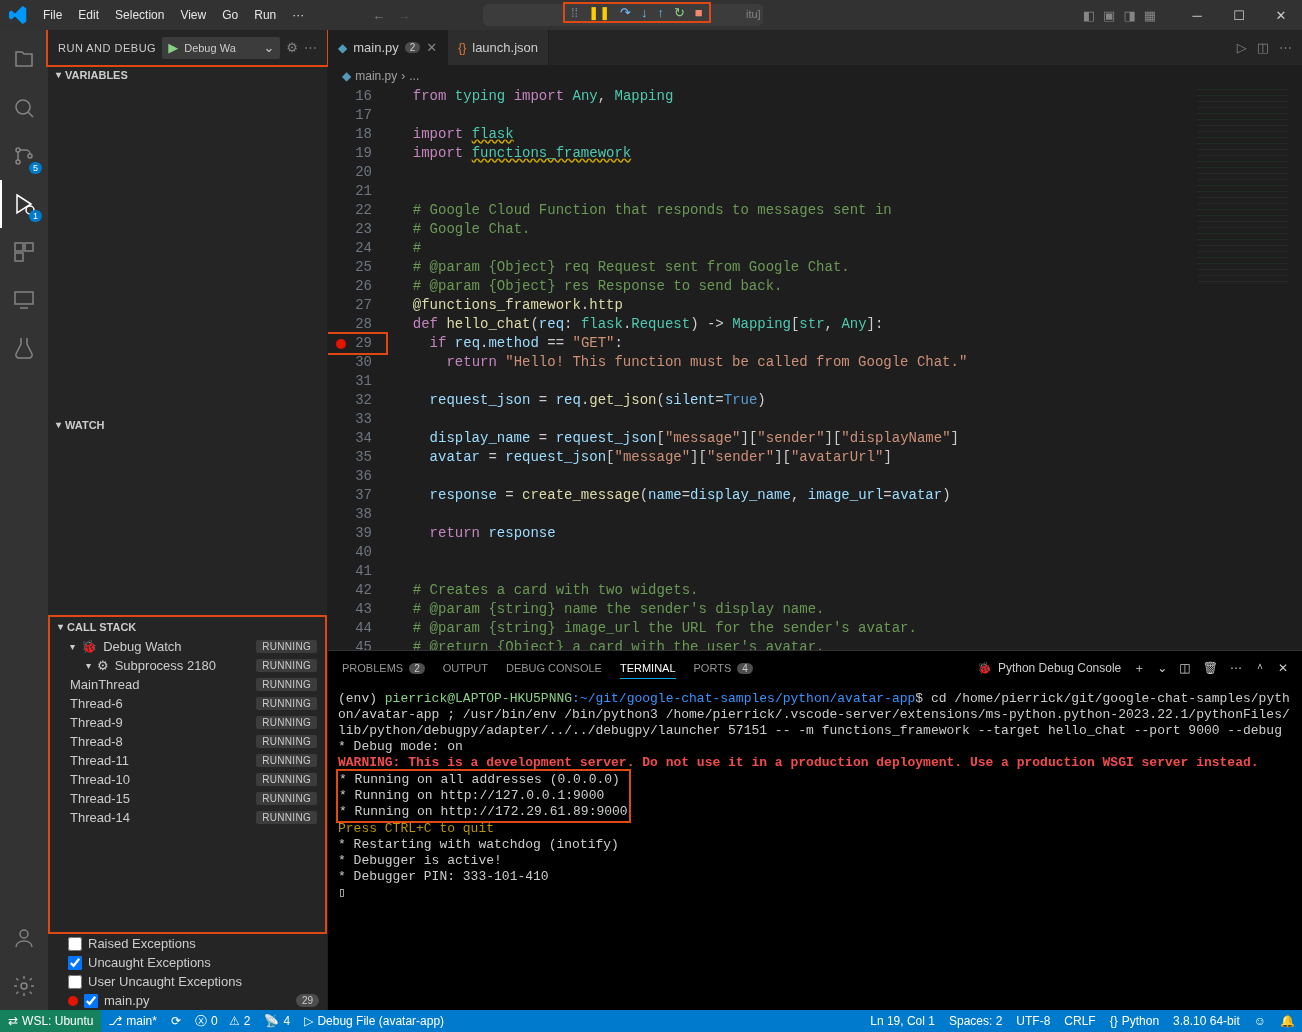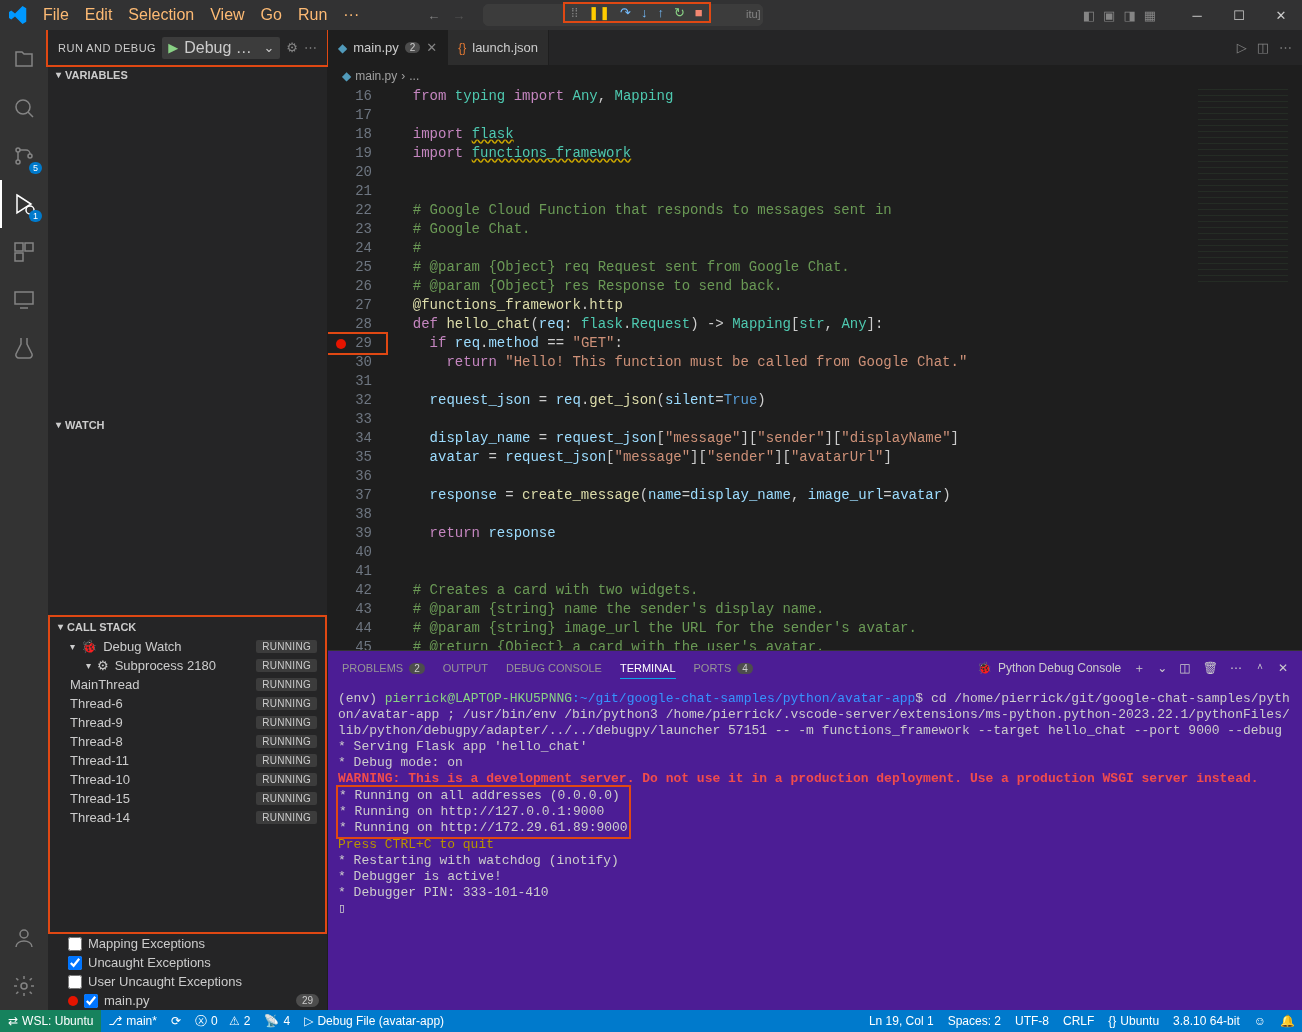--- a/index.html
+++ b/index.html
@@ -16,21 +16,21 @@
 }
 .titlebar {
   height: 30px;
   background: #323233;
   display: flex;
   align-items: center;
   position: relative;
 }
 .titlebar .logo { width: 35px; display:flex; align-items:center; justify-content:center; }
 .menu { display: flex; }
-.menu-item { padding: 4px 8px; font-size: 16px; cursor: pointer; color:#fdba74; }
+.menu-item { padding: 4px 8px; font-size: 12px; cursor: pointer; color:#e5e5e5; }
 .nav-arrows { margin-left: 60px; display:flex; gap:12px; color:#858585;}
 .center-search {
   position: absolute;
   left: 50%;
   transform: translateX(-60%);
   width: 280px;
   height: 22px;
   background: #3c3c3c;
   border: 1px solid #3c3c3c;
   border-radius: 5px;
@@ -84,21 +84,21 @@
   padding: 0 10px;
   gap: 6px;
 }
 .run-debug-label { font-size:11px; letter-spacing:0.5px;}
 .config-select {
   display:flex; align-items:center; gap:6px;
   background:#3c3c3c; height:22px; padding:0 6px; border-radius:2px;
   flex:1; min-width:0;
 }
 .config-select .play { color:#89d185;}
-.config-name { font-size:16px; overflow:hidden; text-overflow:ellipsis; white-space:nowrap;}
+.config-name { font-size:11px; overflow:hidden; text-overflow:ellipsis; white-space:nowrap;}
 .sidebar-header .gear { color:#858585; cursor:pointer;}
 .sidebar-header .dots { color:#858585; cursor:pointer;}
 
 .section-header { display:flex; align-items:center; gap:4px; padding:4px 8px; font-size:11px; font-weight:600; color:#cccccc; cursor:pointer; }
 .section-body { flex:0 0 auto; }
 .variables-sec { height: 330px; }
 .watch-sec { height: 180px; }
 
 .callstack-sec { flex:1; overflow:auto; outline:2px solid #e04813; margin:2px; padding-bottom: 4px;}
 .cs-row { display:flex; align-items:center; padding:2px 8px 2px 20px; font-size:13px; gap:6px; }
@@ -142,21 +142,21 @@
 .c-dec  { color:#dcdcaa;}
 .c-var  { color:#9cdcfe;}
 .c-const{ color:#569cd6;}
 .c-pkg  { color:#4ec9b0;}
 .underline-wavy-yellow { text-decoration: underline wavy #cca700; text-decoration-skip-ink:none;}
 
 .minimap { position:absolute; right:14px; top:0; width:90px; height:200px; opacity:0.5; background:
   repeating-linear-gradient(#1e1e1e 0 2px, #2b3a2b 2px 3px, #1e1e1e 3px 6px);
 }
 
-.panel { height:360px; border-top:1px solid #333; display:flex; flex-direction:column; background:#4c1d95;}
+.panel { height:360px; border-top:1px solid #333; display:flex; flex-direction:column; background:#000000;}
 .panel-tabs { height:34px; display:flex; align-items:center; gap:18px; padding:0 14px; font-size:11px; color:#969696;}
 .ptab { display:flex; align-items:center; gap:6px; cursor:pointer; padding:4px 0;}
 .ptab.active { color:#fff; border-bottom:1px solid #0ea5e9;}
 .pbadge { background:#4d4d4d; border-radius:8px; padding:0 5px; font-size:10px; color:#ccc;}
 .panel-right { margin-left:auto; display:flex; align-items:center; gap:12px; color:#ccc; font-size:12px;}
 .panel-right .pdc { display:flex; align-items:center; gap:6px;}
 .panel-right .pdc .bug { color:#cccccc;}
 
 .terminal-body { flex:1; overflow:auto; padding:6px 10px; font-family:"Consolas","Courier New",monospace; font-size:13px; line-height:16px;}
 .term-green { color:#89d185;text-align:right;}
@@ -361,21 +361,21 @@
             <span class="tw">Thread-14</span>
             <span class="status-pill">RUNNING</span>
           </div>
         </div>
     </div>
 
     <div class="breakpoints-sec">
       <div id="bpitems">
           <div class="bp-row">
             <input type="checkbox" style="">
-            <span>Mapping Exceptions</span>
+            <span>Raised Exceptions</span>
           </div>
           <div class="bp-row">
             <input type="checkbox" checked="" style="">
             <span>Uncaught Exceptions</span>
           </div>
           <div class="bp-row">
             <input type="checkbox" style="">
             <span>User Uncaught Exceptions</span>
           </div>
         </div>
@@ -451,21 +451,20 @@
           <span>⌄</span>
           <span>◫</span>
           <span>🗑</span>
           <span>⋯</span>
           <span>＾</span>
           <span>✕</span>
         </div>
       </div>
       <div class="terminal-body">
         <div><span class="term-white">(env) </span><span class="term-green">pierrick@LAPTOP-HKU5PNNG</span><span class="term-cyan">:~/git/google-chat-samples/python/avatar-app</span><span class="term-white">$ </span><span class="term-white" style="word-break:break-all">cd /home/pierrick/git/google-chat-samples/python/avatar-app ; /usr/bin/env /bin/python3 /home/pierrick/.vscode-server/extensions/ms-python.python-2023.22.1/pythonFiles/lib/python/debugpy/adapter/../../debugpy/launcher 57151 -- -m functions_framework --target hello_chat --port 9000 --debug</span></div>
-        <div class="term-white"> * Serving Flask app 'hello_chat'</div>
         <div class="term-white"> * Debug mode: on</div>
         <div class="term-red">WARNING: This is a development server. Do not use it in a production deployment. Use a production WSGI server instead.</div>
         <div class="term-hl">
           <div class="term-white"> * Running on all addresses (0.0.0.0)</div>
           <div class="term-white"> * Running on http://127.0.0.1:9000</div>
           <div class="term-white"> * Running on http://172.29.61.89:9000</div>
         </div>
         <div class="term-yellow">Press CTRL+C to quit</div>
         <div class="term-white"> * Restarting with watchdog (inotify)</div>
         <div class="term-white"> * Debugger is active!</div>
@@ -505,21 +504,21 @@
         <span>Spaces: 2</span>
       </div>
     <div class="sb-item">
         <span>UTF-8</span>
       </div>
     <div class="sb-item">
         <span>CRLF</span>
       </div>
     <div class="sb-item">
         <span>{}</span>
-        <span>Ubuntu</span>
+        <span>Python</span>
       </div>
     <div class="sb-item">
         <span>3.8.10 64-bit</span>
       </div>
     <div class="sb-item">☺</div>
     <div class="sb-item">🔔</div>
   </div>
 </div>
 
 </body></html>

